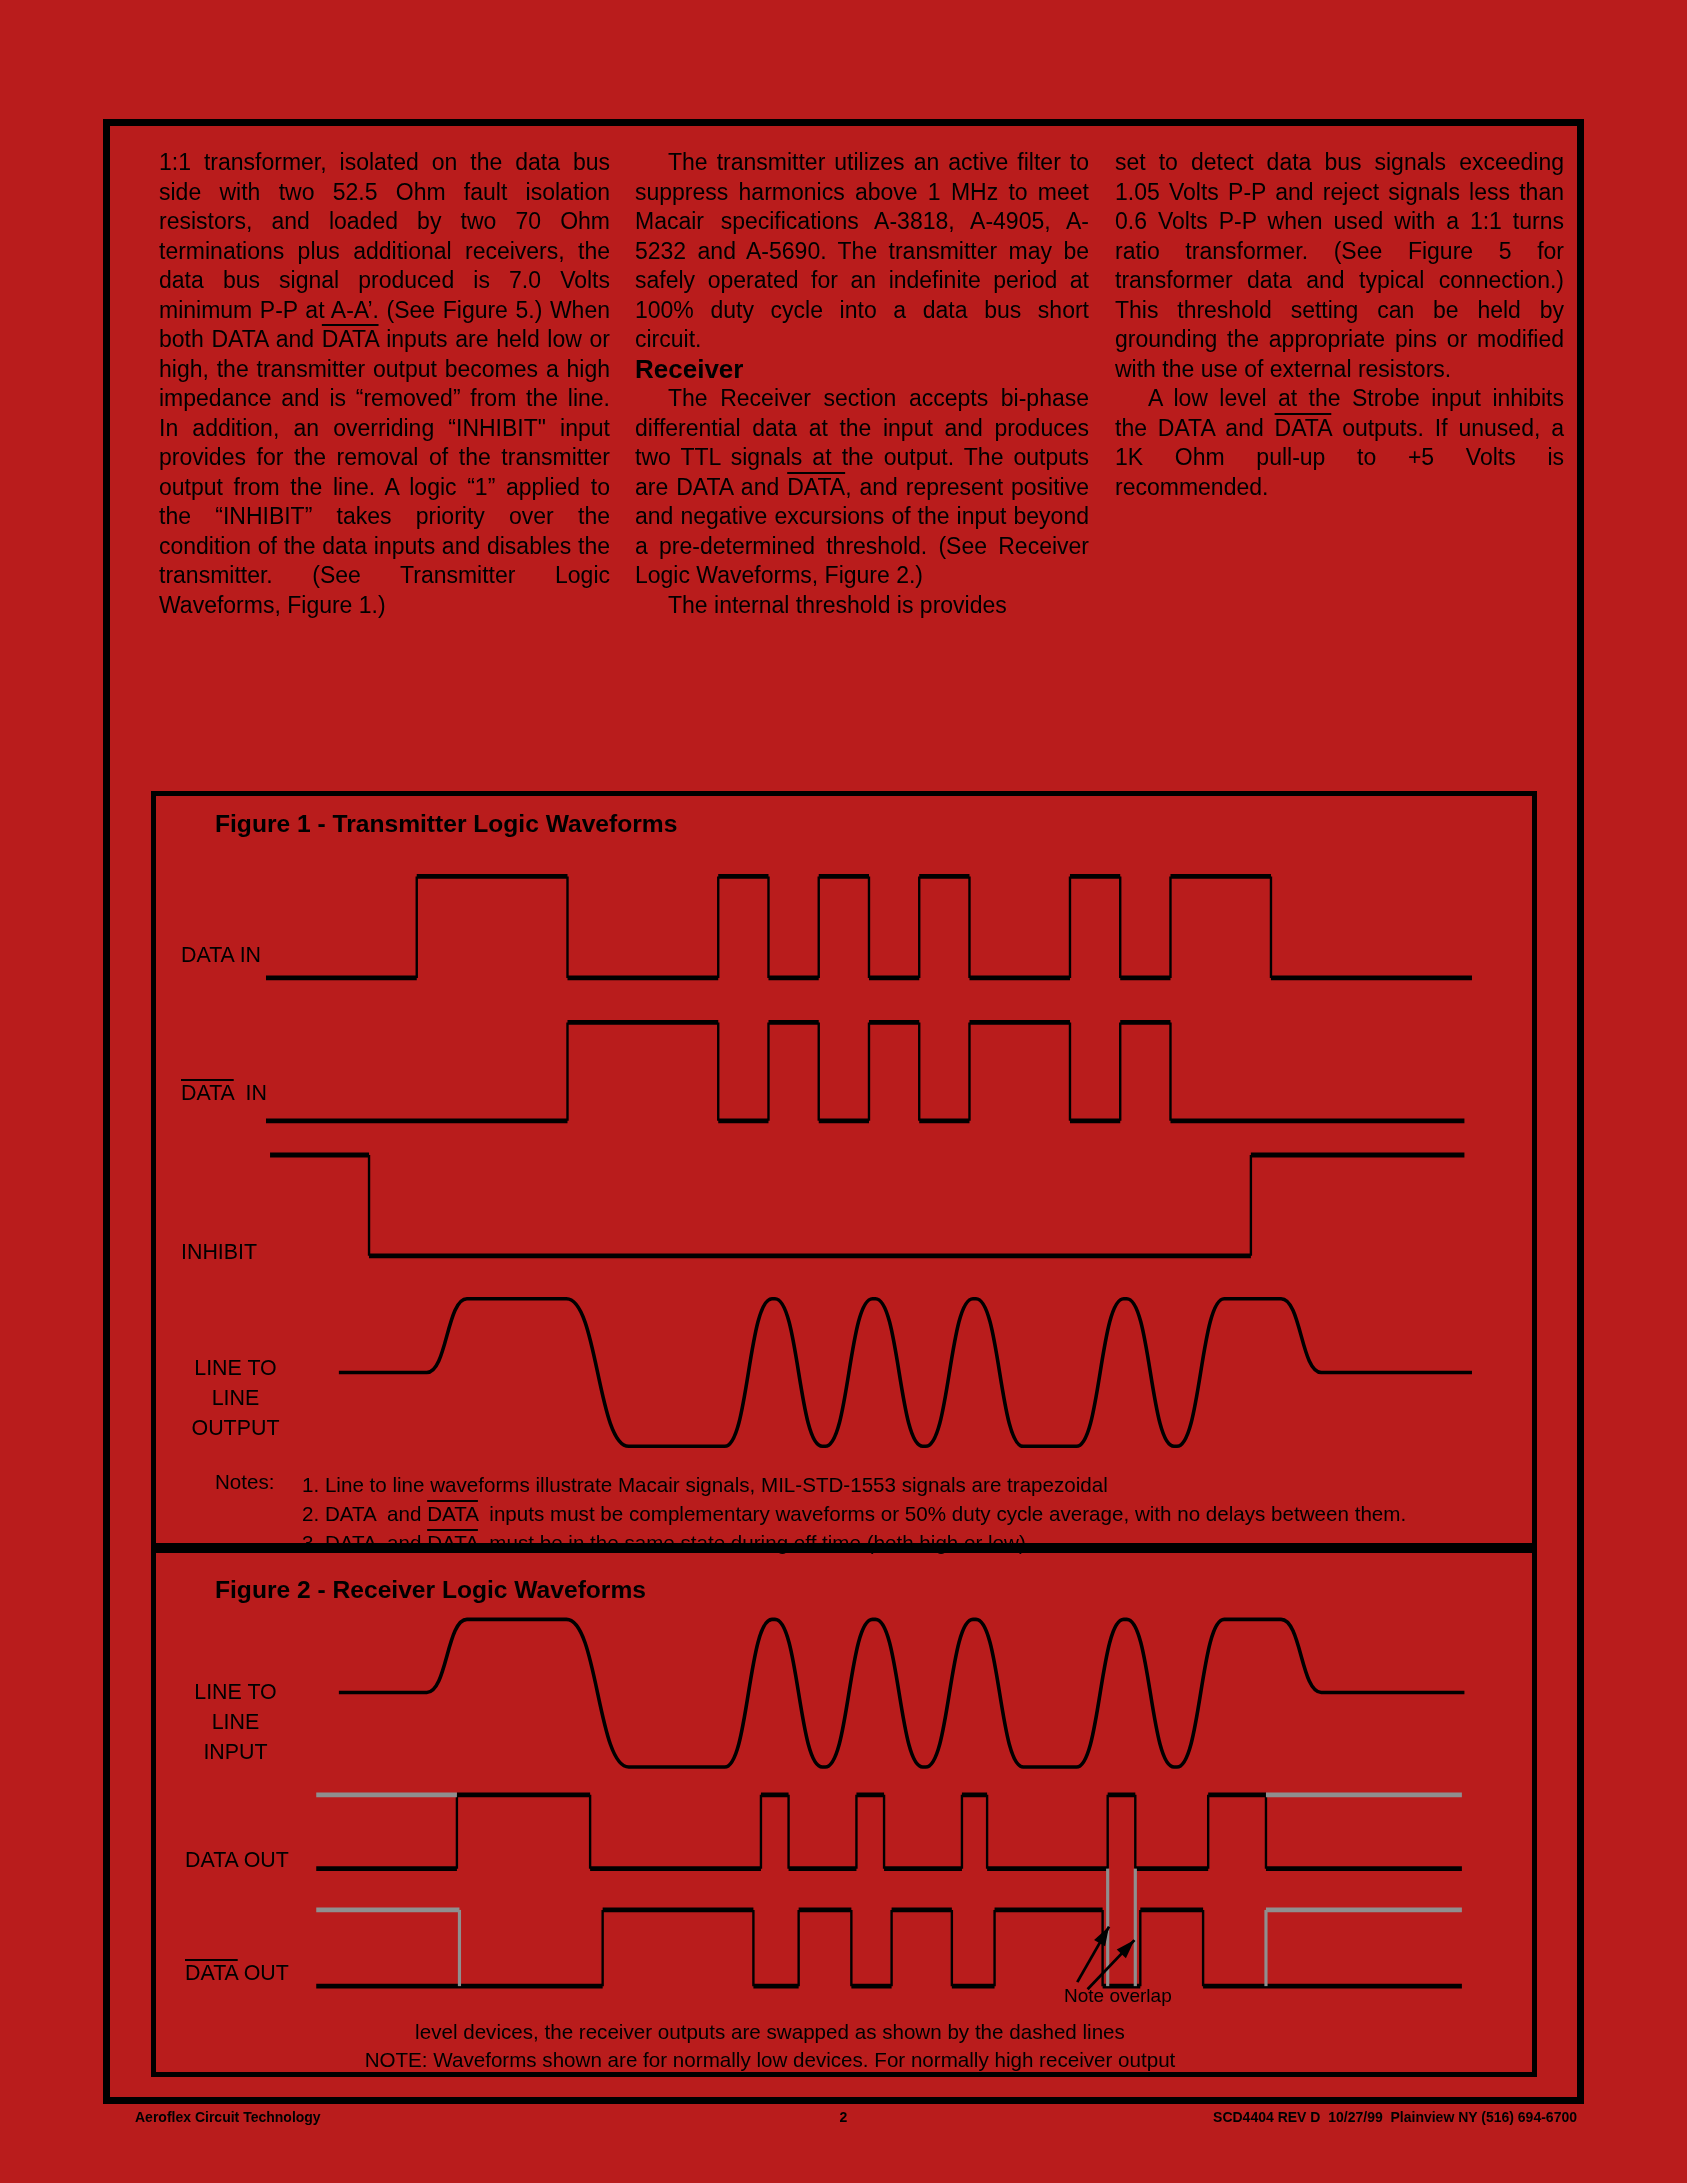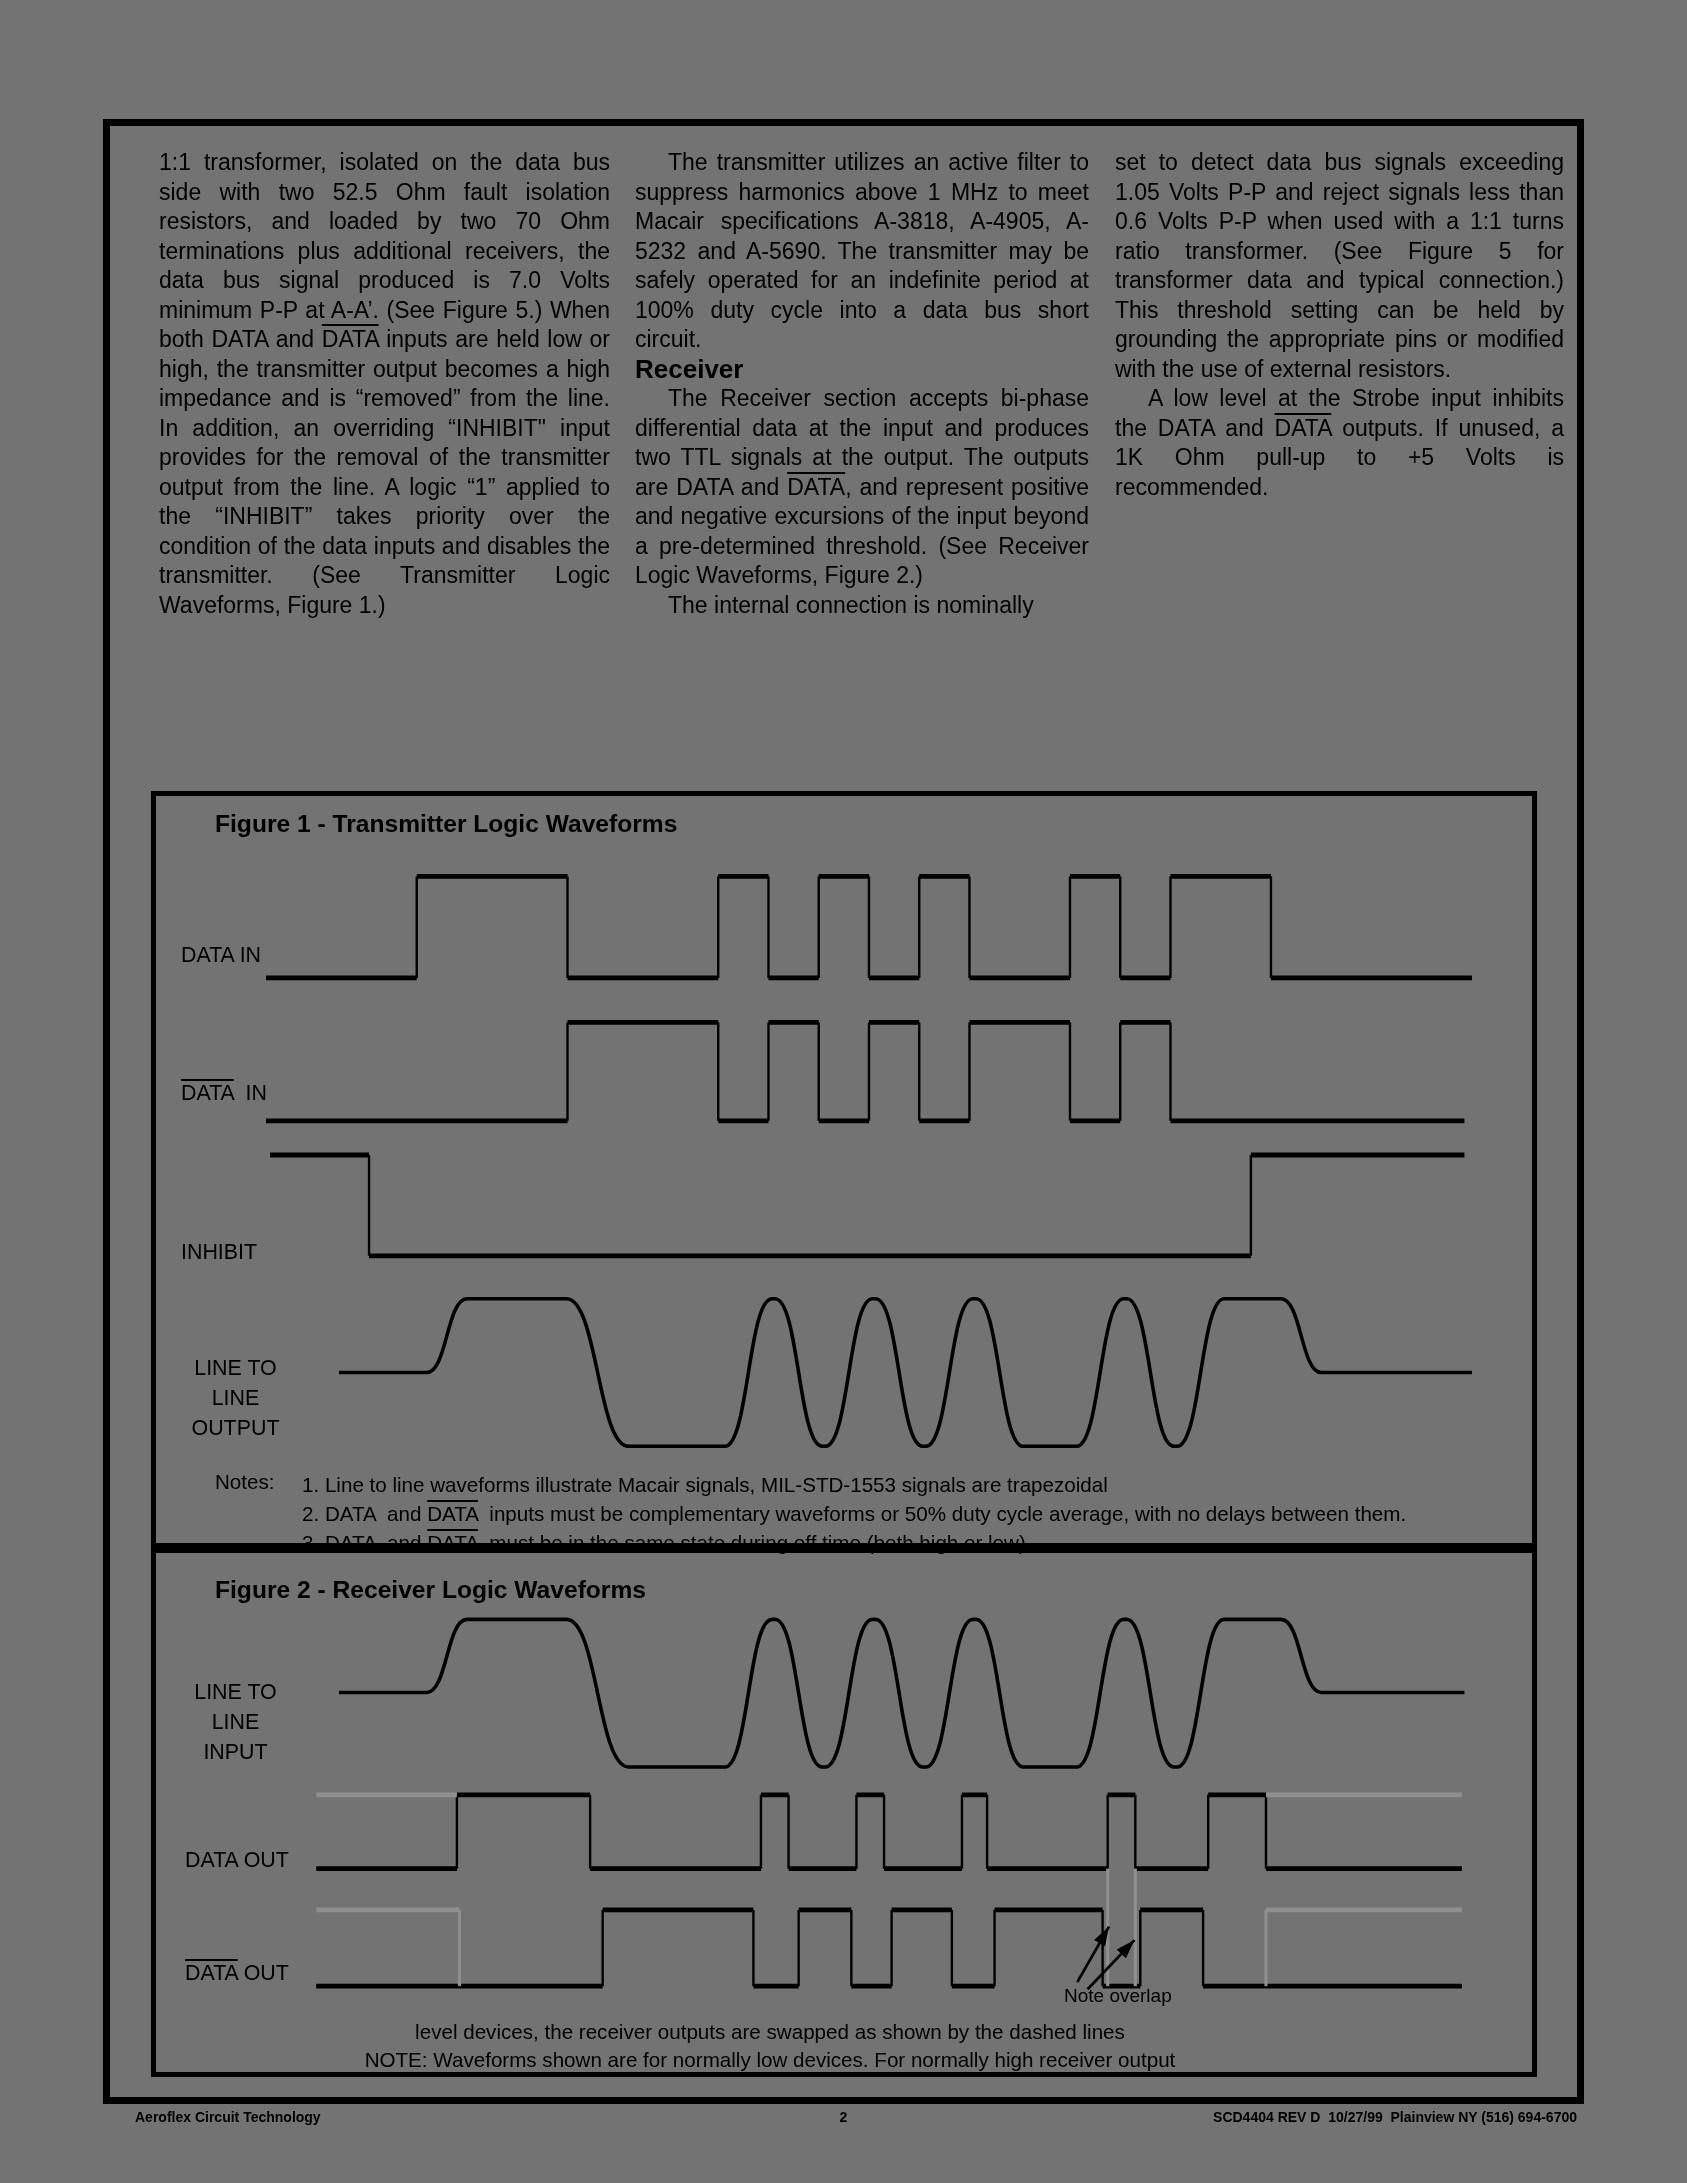--- a/index.html
+++ b/index.html
@@ -1,16 +1,16 @@
 <!DOCTYPE html>
 <html style="font-size:12.7px"><head>
 <meta charset="utf-8">
 <style>
   html,body{margin:0;padding:0;background:#e8e8e8;}
-  .page{position:relative;width:1687px;height:2183px;background:#737373;
+  .page{position:relative;width:1687px;height:2183px;background:#b91c1c;
         font-family:"Liberation Sans", sans-serif;color:#000;overflow:hidden;}
   .page-border{position:absolute;left:103px;top:119px;width:1481px;height:1985px;
         border:7.1px solid #000;box-sizing:border-box;}
   
   .col{position:absolute;top:148px;font-size:23px;line-height:29.5px;text-align:justify;}
   #col1{left:159px;width:451px;}
   #col2{left:635px;width:454px;}
   #col3{left:1115px;width:449px;}
   .col p{margin:0;}
   .indent{text-indent:33px;}
@@ -63,21 +63,21 @@
   <div class="page-border"></div>
 
   <div class="col" id="col1">
     <p><span>1:1 transformer, isolated on the data bus side with two 52.5 Ohm fault isolation resistors, and loaded by two 70 Ohm terminations plus additional receivers, the data bus signal produced is 7.0 Volts minimum P-P at A-A’. (See Figure 5.) When both DATA and </span><span class="ov">DATA</span><span> inputs are held low or high, the transmitter output becomes a high impedance and is “removed” from the line. In addition, an overriding “INHIBIT" input provides for the removal of the transmitter output from the line. A logic “1” applied to the “INHIBIT” takes priority over the condition of the data inputs and disables the transmitter. (See Transmitter Logic Waveforms, Figure 1.)</span></p>
   </div>
 
   <div class="col" id="col2">
     <p class="indent">The transmitter utilizes an active filter to suppress harmonics above 1 MHz to meet Macair specifications A-3818, A-4905, A-5232 and A-5690. The transmitter may be safely operated for an indefinite period at 100% duty cycle into a data bus short circuit.</p>
     <p class="receiver-heading">Receiver</p>
     <p class="indent"><span>The Receiver section accepts bi-phase differential data at the input and produces two TTL signals at the output. The outputs are DATA and </span><span class="ov">DATA</span><span>, and represent positive and negative excursions of the input beyond a pre-determined threshold. (See Receiver Logic Waveforms, Figure 2.)</span></p>
-    <p class="indent">The internal connection is nominally</p>
+    <p class="indent">The internal threshold is provides</p>
   </div>
 
   <div class="col" id="col3">
     <p>set to detect data bus signals exceeding 1.05 Volts P-P and reject signals less than 0.6 Volts P-P when used with a 1:1 turns ratio transformer. (See Figure 5 for transformer data and typical connection.) This threshold setting can be held by grounding the appropriate pins or modified with the use of external resistors.</p>
     <p class="indent"><span>A low level at the Strobe input inhibits the DATA and </span><span class="ov">DATA</span><span> outputs. If unused, a 1K Ohm pull-up to +5 Volts is recommended.</span></p>
   </div>
 
   <div class="figbox" id="fig1-box"></div>
   <div class="figbox" id="fig2-box"></div>
 

